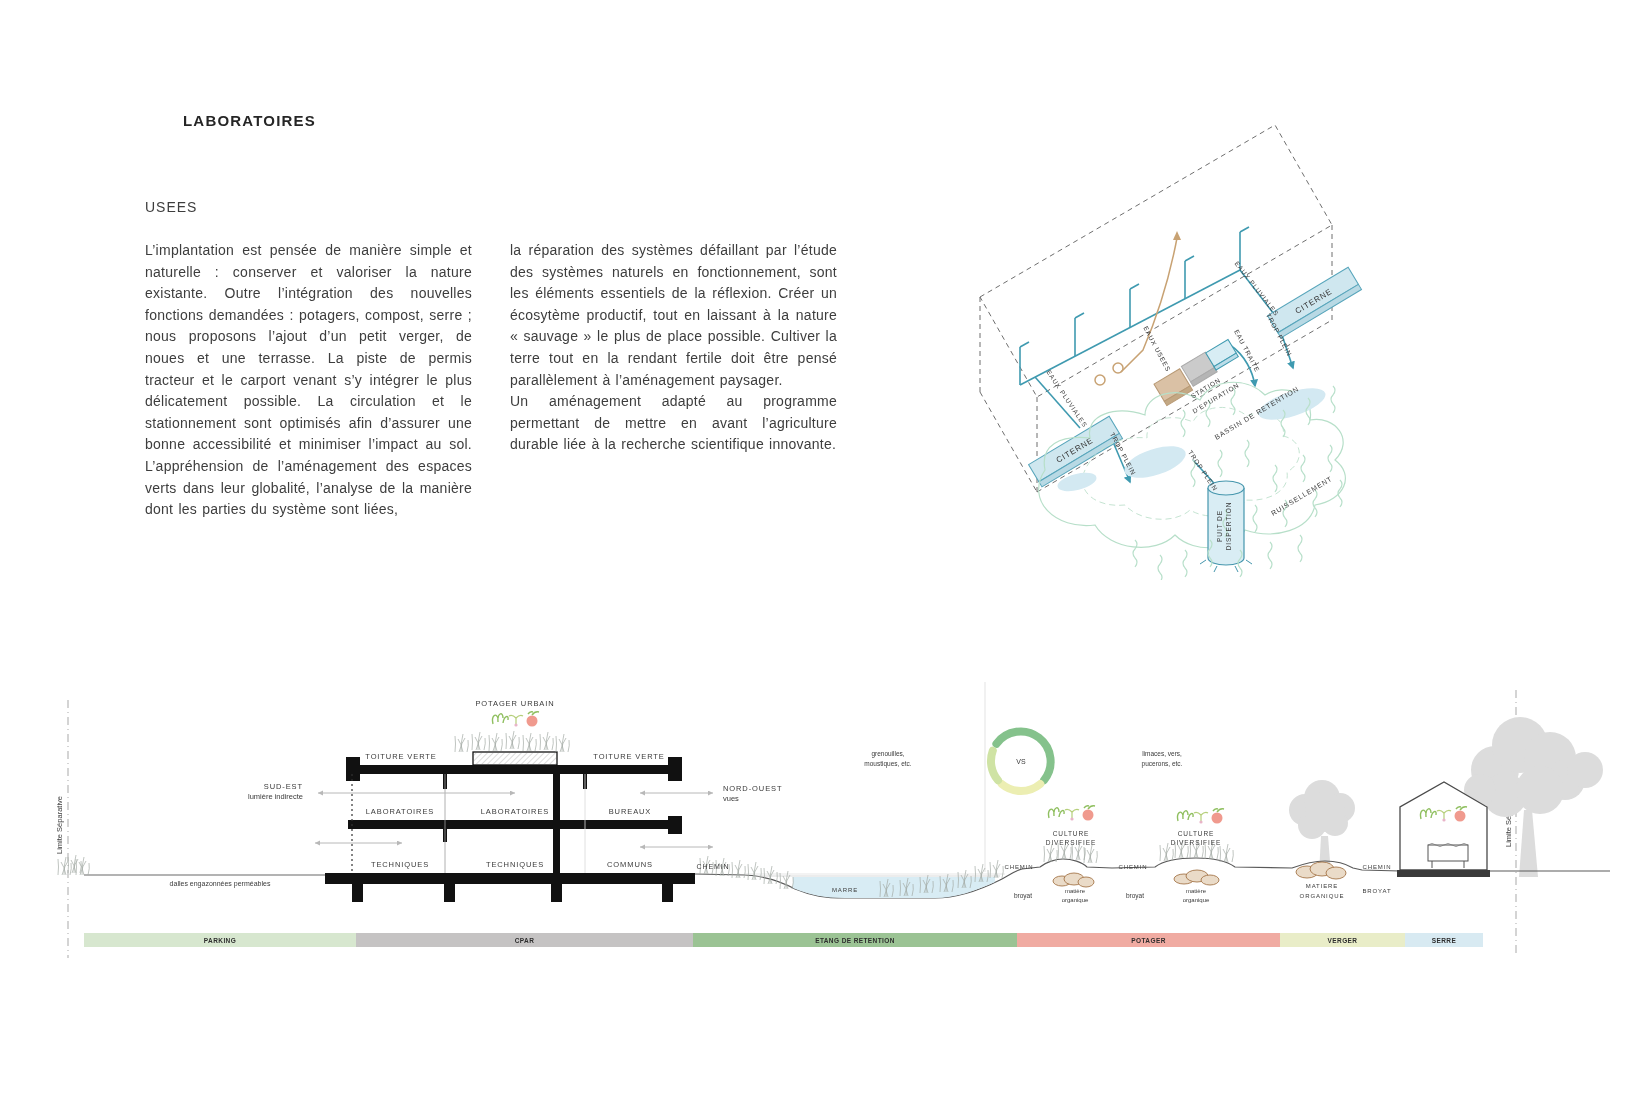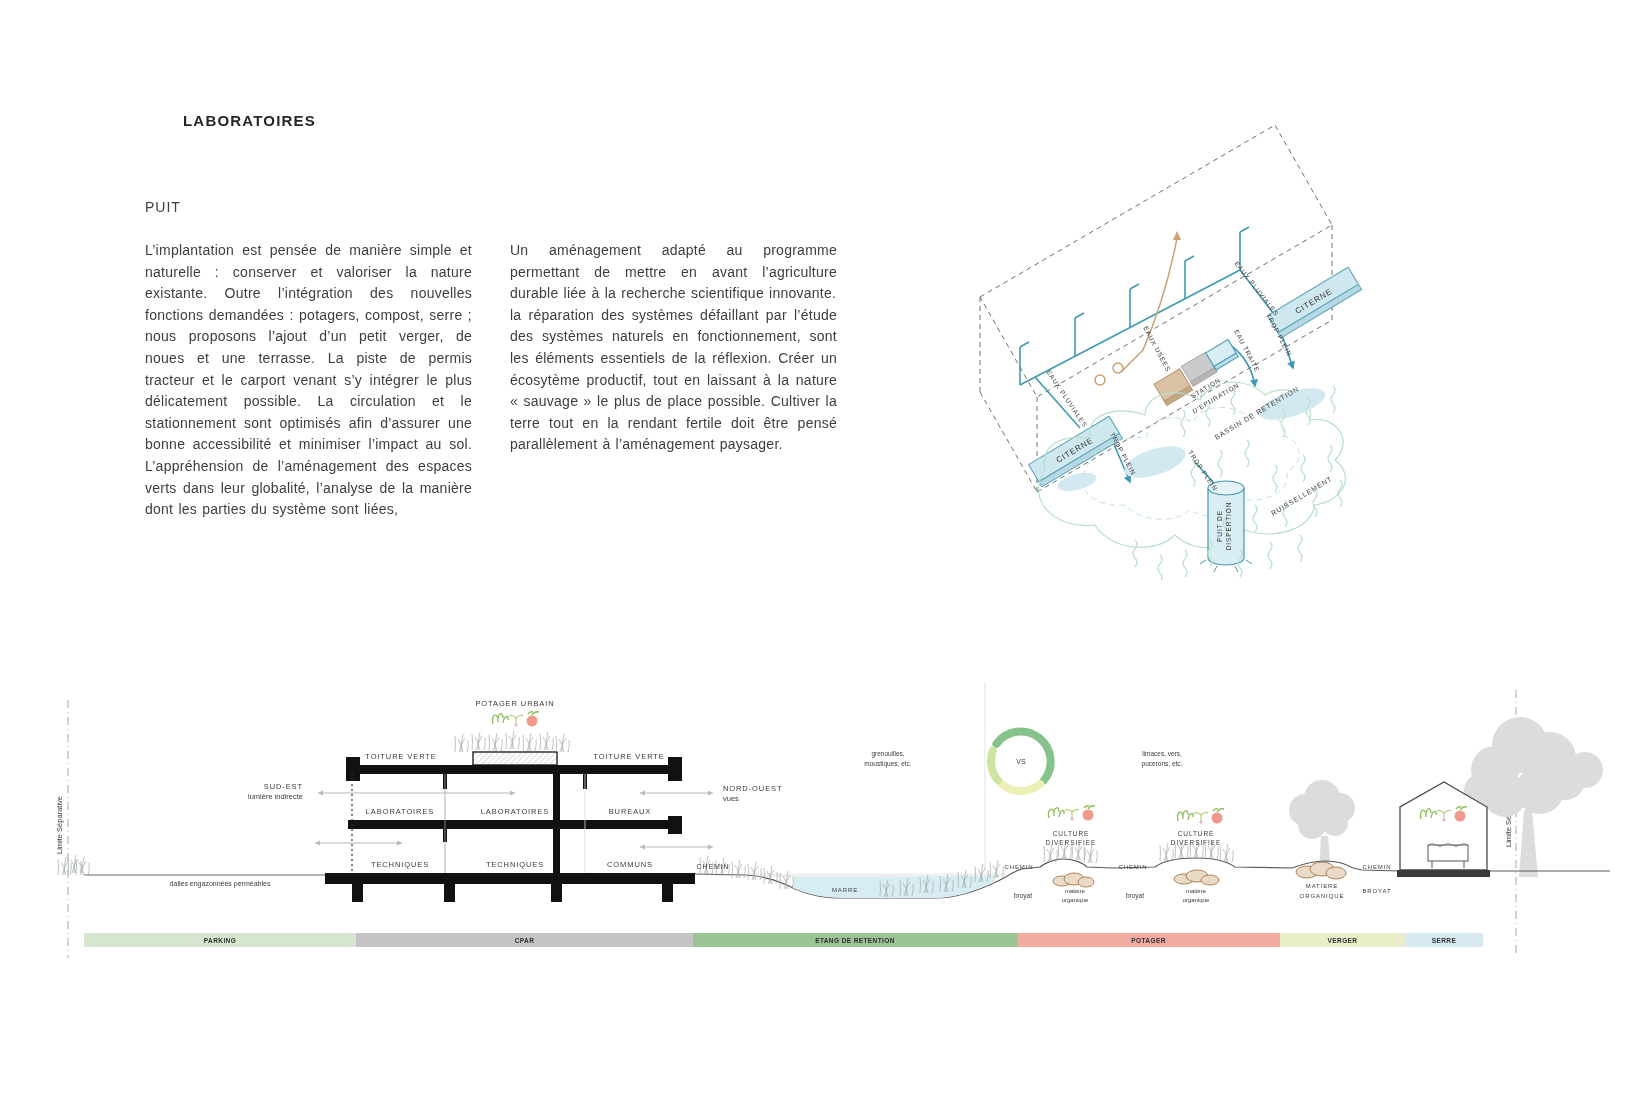--- a/index.html
+++ b/index.html
@@ -20,28 +20,28 @@
   .zone-strip{position:absolute;left:84px;top:933px;height:14px;display:flex;}
   .zone-seg{height:14px;display:flex;align-items:center;justify-content:center;}
   .zone-seg span{font-size:6.5px;font-weight:700;letter-spacing:.4px;color:#2e2e2e;white-space:nowrap;}
 </style>
 </head>
 <body>
 
 <div class="page">
 
   <div class="title">LABORATOIRES</div>
-  <div class="site-label">PUIT</div>
+  <div class="site-label">USEES</div>
 
   <div class="col col-left">
     <p>L’implantation est pensée de manière simple et naturelle : conserver et valoriser la nature existante.  Outre l’intégration des nouvelles fonctions demandées : potagers, compost, serre ; nous proposons l’ajout d’un petit verger, de noues et une terrasse.  La piste de permis tracteur et le carport venant s’y intégrer le plus délicatement possible.  La circulation et le stationnement sont optimisés afin d’assurer une bonne accessibilité et minimiser l’impact au sol. L’appréhension de l’aménagement des espaces verts dans leur globalité, l’analyse de la manière dont les parties du système sont liées,</p>
   </div>
   <div class="col col-right">
+    <p>la réparation des systèmes défaillant par l’étude des systèmes naturels en fonctionnement, sont les éléments essentiels de la réflexion. Créer un écosytème productif, tout en laissant à la nature « sauvage » le plus de place possible. Cultiver la terre tout en la rendant fertile doit être pensé parallèlement à l’aménagement paysager.</p>
     <p>Un aménagement  adapté au programme permettant de mettre en avant l’agriculture durable liée   à la recherche scientifique innovante.</p>
-    <p>la réparation des systèmes défaillant par l’étude des systèmes naturels en fonctionnement, sont les éléments essentiels de la réflexion. Créer un écosytème productif, tout en laissant à la nature « sauvage » le plus de place possible. Cultiver la terre tout en la rendant fertile doit être pensé parallèlement à l’aménagement paysager.</p>
   </div>
 
   <svg style="position:absolute;left:925px;top:110px;" width="520" height="470" viewBox="0 0 520 470">
     <defs>
       <marker id="tarrow" markerWidth="6" markerHeight="6" refX="4" refY="2.5" orient="auto">
         <path d="M0,0 L5,2.5 L0,5 Z" fill="#3f9ab0"></path>
       </marker>
       <path id="sq" d="M0,0 q4,4 0,9 q-4,4 0,9 q4,4 0,9" fill="none" stroke="#b9e0cb" stroke-width="1.2"></path>
     </defs>
 

